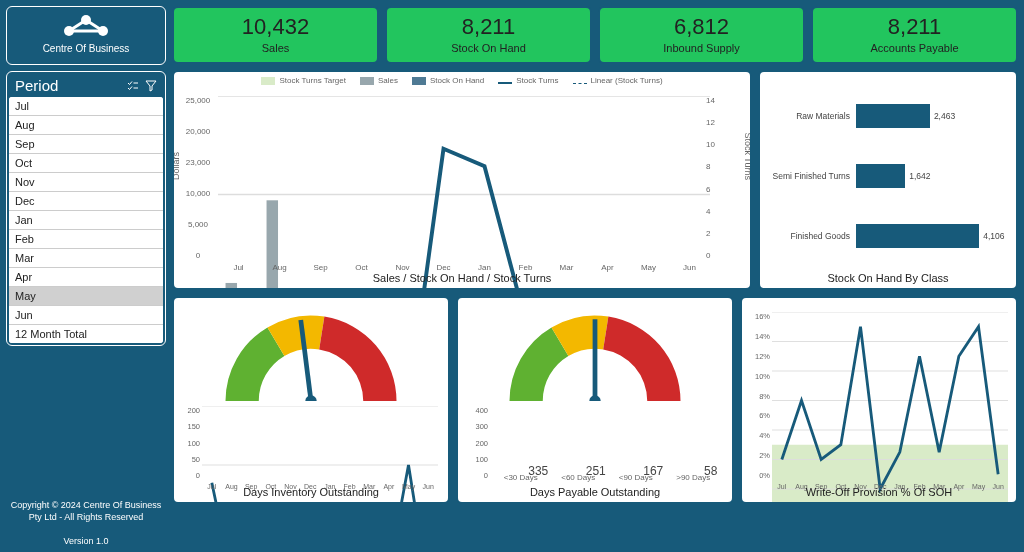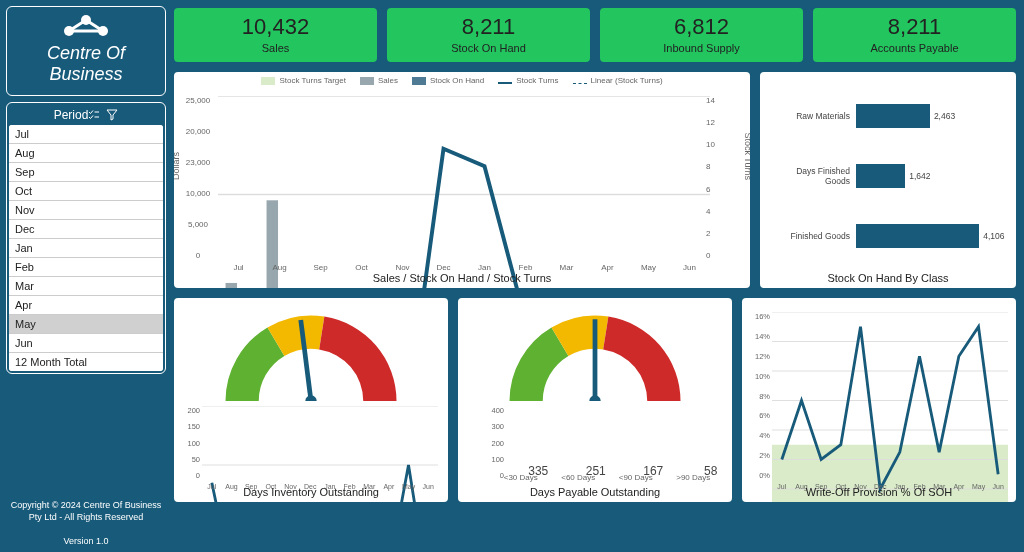--- a/index.html
+++ b/index.html
@@ -10,28 +10,28 @@
     display: flex; gap: 6px; padding: 6px;
     color: #222;
   }
   
   .sidebar { width: 160px; display:flex; flex-direction:column; gap:6px; }
   .logo-card {
     background:#175a7a; border:1px solid #fff; border-radius:6px;
     color:#fff; text-align:center; padding:6px 4px 10px;
   }
   .logo-card svg { display:block; margin:0 auto 4px; }
-  .logo-text { font-size:18px;font-style:italic; }
+  .logo-text { font-size:10px; }
   .period-card {
     background:#175a7a; border:1px solid #fff; border-radius:6px;
     flex:0 0 auto; padding:2px;
   }
   .period-header {
-    color:#fff; font-size:12px; padding:3px 6px;
-    display:flex; justify-content:center; align-items:center;
+    color:#fff; font-size:15px; padding:3px 6px;
+    display:flex; justify-content:space-between; align-items:center;
   }
   .period-header .icons { display:flex; gap:6px; }
   .period-list { background:#fff; border-radius:3px; overflow:hidden; }
   .period-item {
     font-size:11px; padding:3px 6px; border-bottom:1px solid #ccc;
     cursor:pointer; background:#fff;
   }
   .period-item:last-child { border-bottom:0; }
   .period-item.selected { background:#d0d0d0; }
   .footer {
@@ -127,21 +127,21 @@
 
   
   .dpo-bars {
     position:absolute; left:34px; right:10px; bottom:22px; top:108px;
     display:flex; align-items:flex-end;
   }
   .dpo-bar-col { flex:1; display:flex; flex-direction:column; align-items:center; }
   .dpo-bar { width:26px; background:#175a7a; position:relative; }
   .dpo-val { font-size:12px; color:#444; margin-bottom:2px;padding-left:35px; }
   .dpo-y {
-    position:absolute; left:20px; top:108px; bottom:22px; width:26px;
+    position:absolute; left:4px; top:108px; bottom:22px; width:26px;
     font-size:7.5px; color:#666; display:flex; flex-direction:column;
     justify-content:space-between; text-align:right;
   }
   .dpo-x {
     position:absolute; left:34px; right:10px; bottom:20px;
     display:flex; font-size:8px; color:#666;
   }
   .dpo-x span { flex:1; text-align:center; }
 
   
@@ -328,21 +328,21 @@
     <div class="card class-chart">
       <div class="hbar-area" id="hbar">
           <div class="hbar-row">
       <div class="hbar-label">Raw Materials</div>
       <div class="hbar-track">
         <div class="hbar-fill" style="width:49.26%"></div>
         <span class="hbar-val" style="left:calc(49.26% + 4px)">2,463</span>
       </div>
     </div>
           <div class="hbar-row">
-      <div class="hbar-label">Days Finished Goods</div>
+      <div class="hbar-label">Semi Finished Turns</div>
       <div class="hbar-track">
         <div class="hbar-fill" style="width:32.84%"></div>
         <span class="hbar-val" style="left:calc(32.84% + 4px)">1,642</span>
       </div>
     </div>
           <div class="hbar-row">
       <div class="hbar-label">Finished Goods</div>
       <div class="hbar-track">
         <div class="hbar-fill" style="width:82.12%"></div>
         <span class="hbar-val" style="left:calc(82.12% + 4px)">4,106</span>

